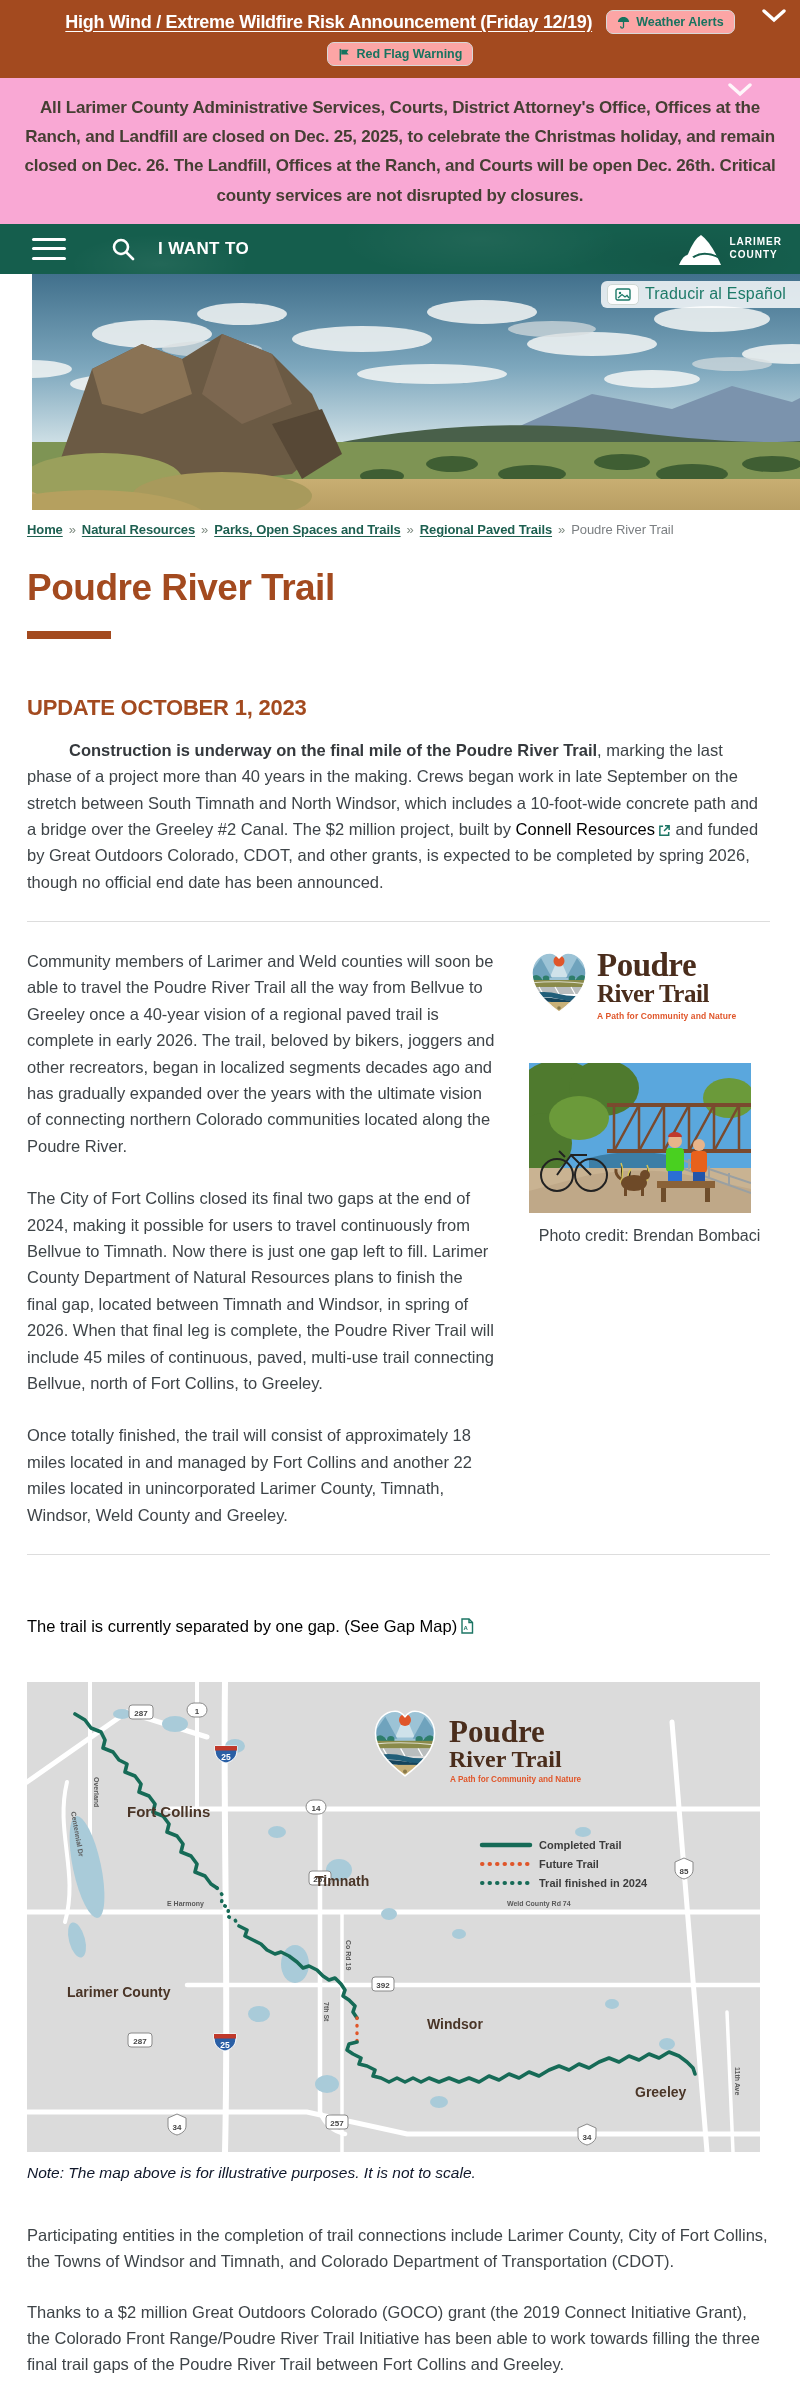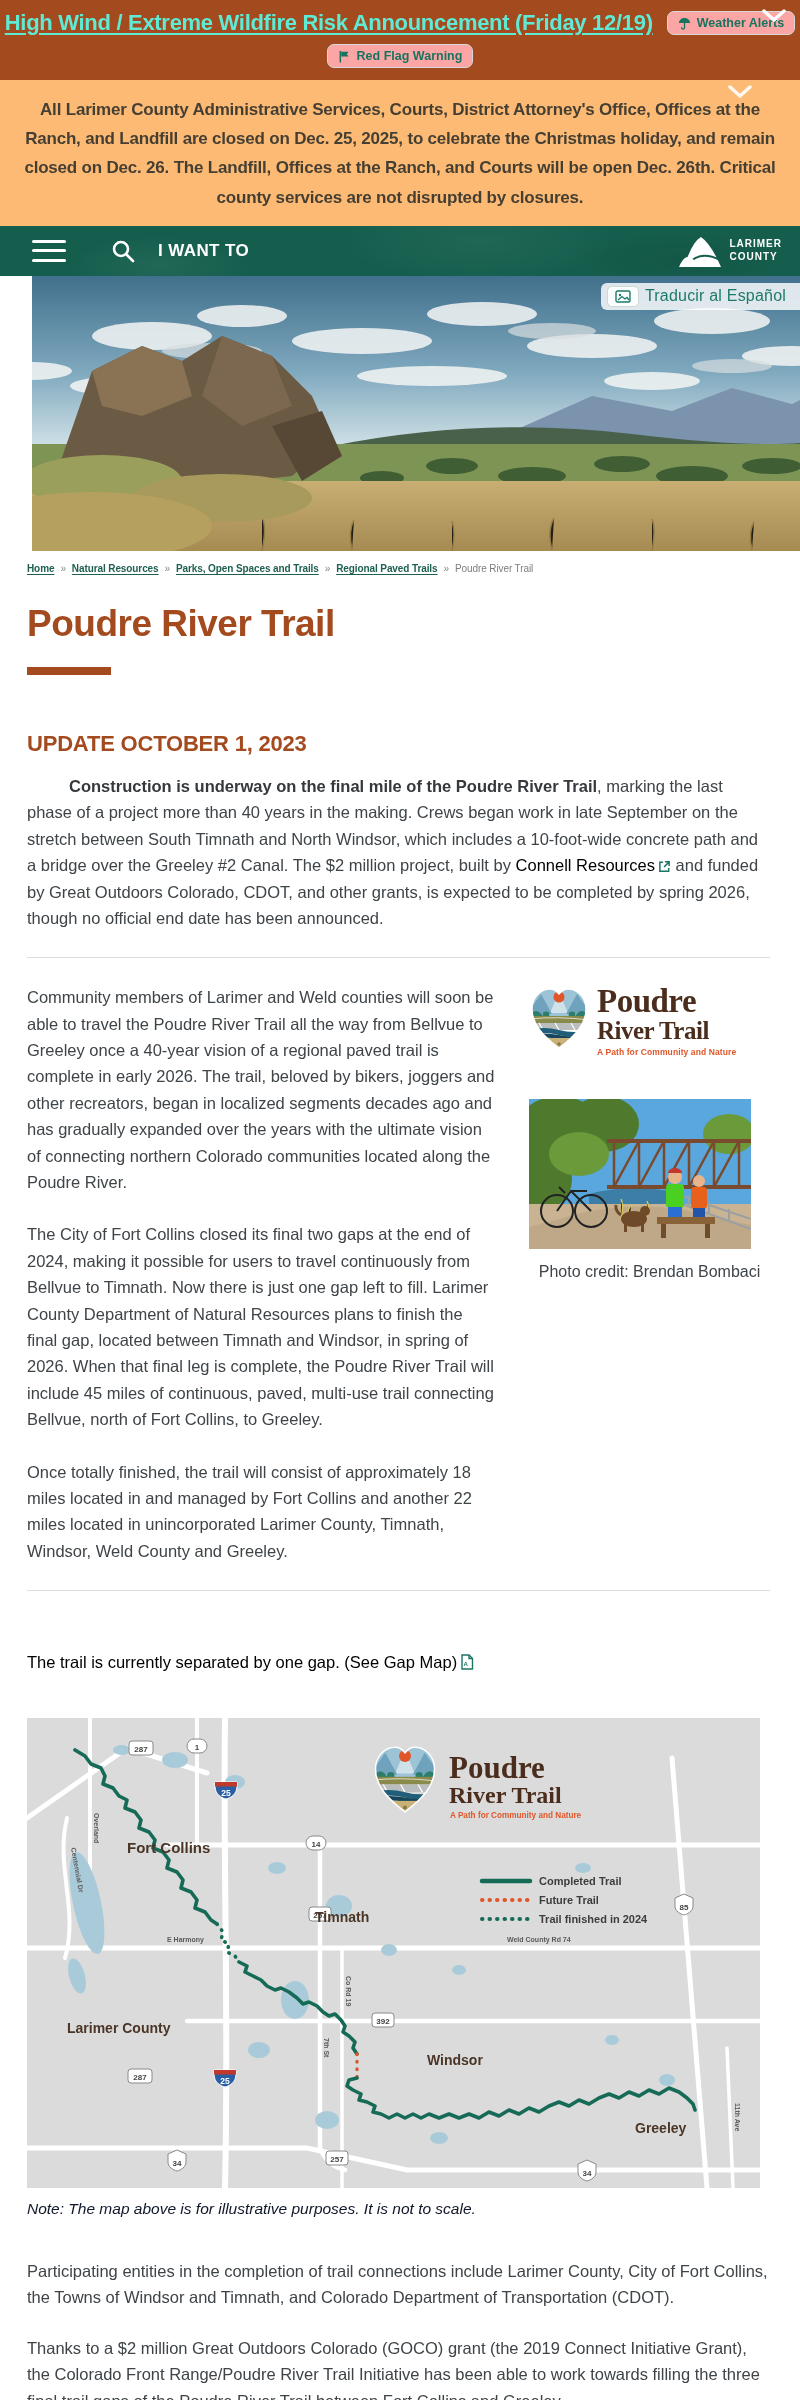--- a/index.html
+++ b/index.html
@@ -4,52 +4,52 @@
 <style>
   * { box-sizing: border-box; margin:0; padding:0; }
   html,body { width:800px; }
   body {
     height:2400px; overflow:hidden; background:#fff;
     font-family:"Liberation Sans", sans-serif; color:#3e4448;
   }
   
   .alert1 { background:#a34a1f; color:#fff; padding:10px 0 12px; position:relative; }
   .alert1-row { display:flex; justify-content:center; align-items:center; gap:14px; }
-  .alert-title { color:#5eead4; font-weight:700; font-size:22px; letter-spacing:-.3px;
+  .alert-title { color:#ffffff; font-weight:700; font-size:18px; letter-spacing:-.3px;
     text-decoration:underline; text-underline-offset:3px; }
   .pill-btn { display:inline-flex; align-items:center; gap:6px; background:#fca5a5; color:#17735f;
     border:1px solid #d8d8d8; border-radius:7px; padding:4px 10px; font-size:12.5px; font-weight:700; cursor:pointer; }
   .pill-btn svg { display:block; }
   .alert1 .row2 { margin-top:8px; text-align:center; }
   .chev { position:absolute; top:8px; right:14px; width:24px; height:16px; cursor:pointer; }
-  .alert2 { background:#fdba74; color:#453f33; text-align:center; padding:15px 20px 14px; position:relative; }
+  .alert2 { background:#f9a8d4; color:#453f33; text-align:center; padding:15px 20px 14px; position:relative; }
   .alert2 p { font-weight:700; font-size:17px; line-height:1.72; letter-spacing:-.2px; max-width:770px; margin:0 auto; }
   .alert2 .chev { top:4px; right:48px; opacity:.9; }
   
   .hdr { height:50px; background:#155e4d;
     background-image:radial-gradient(90px 30px at 20% 80%, rgba(255,255,255,.06), transparent),
       radial-gradient(140px 40px at 60% 30%, rgba(255,255,255,.05), transparent),
       radial-gradient(120px 35px at 85% 70%, rgba(0,0,0,.08), transparent);
     display:flex; align-items:center; padding:0 18px; color:#fff; }
   .hamburger { width:34px; height:22px; display:flex; flex-direction:column; justify-content:space-between; cursor:pointer; margin-left:14px; }
   .hamburger span { height:3px; background:#fff; border-radius:2px; }
   .hdr-search { margin-left:44px; cursor:pointer; }
   .iwt { margin-left:22px; font-weight:700; font-size:17px; letter-spacing:.4px; cursor:pointer; }
   .hdr-logo { margin-left:auto; display:flex; align-items:center; gap:5px; cursor:pointer; }
   .hdr-logo .lc-txt { font-size:10px; font-weight:700; letter-spacing:1px; line-height:1.25; }
   
-  .hero { position:relative; height:275px; overflow:hidden;padding-left:32px; }
+  .hero { position:relative; height:236px; overflow:hidden;padding-left:32px; }
   .hero svg { display:block; }
   .translate { position:absolute; top:7px; right:0; display:flex; align-items:center; gap:6px;
     background:rgba(255,255,255,.82); border-radius:6px 0 0 6px; padding:3px 14px 3px 6px; cursor:pointer; }
   .translate .t-icon { background:rgba(255,255,255,.9); border:1px solid #cfd8d4; border-radius:5px; padding:3px 7px; }
   .translate .t-label { color:#1d7a68; font-size:16px; letter-spacing:.2px; }
   
   .page { padding:10px 30px 0 27px; }
-  .crumbs { font-size:10px; font-weight:700; letter-spacing:-.1px; margin-bottom:26px; line-height:1.6; }
+  .crumbs { font-size:13px; font-weight:700; letter-spacing:-.1px; margin-bottom:26px; line-height:1.6; }
   .crumbs a { color:#1d5f50; text-decoration:underline; text-underline-offset:2px; cursor:pointer; }
   .crumbs .sep { color:#7d8a80; margin:0 6px; font-weight:400; }
   .crumbs .current { color:#7b7f82; font-weight:400; }
   h1.title { color:#a34a1f; font-size:37px; font-weight:700; letter-spacing:-.5px; margin-bottom:22px; }
   .title-bar { width:84px; height:8px; background:#a34a1f; margin-bottom:56px; }
   h2.update { color:#a34a1f; font-size:22px; font-weight:700; letter-spacing:-.2px; margin-bottom:16px; }
   .body-txt { font-size:16.5px; line-height:1.6; color:#3e4448; }
   .body-txt b { color:#35393d;margin-left:42px; }
   a.t-link { color:#000000; text-underline-offset:2px; cursor:pointer; }
   .ext-ico, .pdf-ico { vertical-align:-2px; margin-left:3px; }

